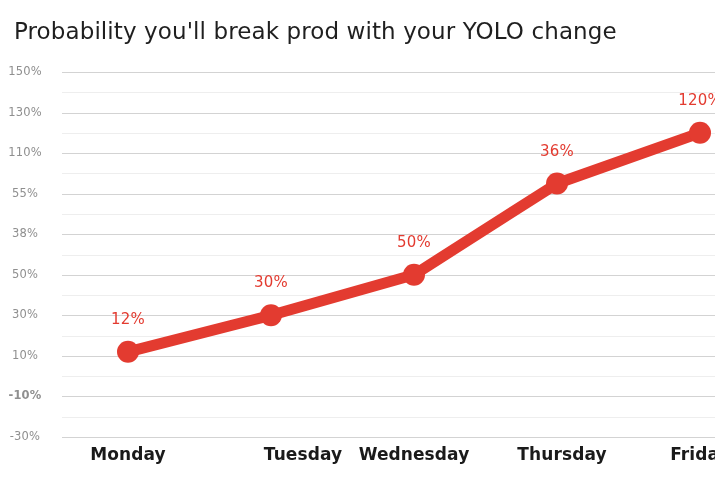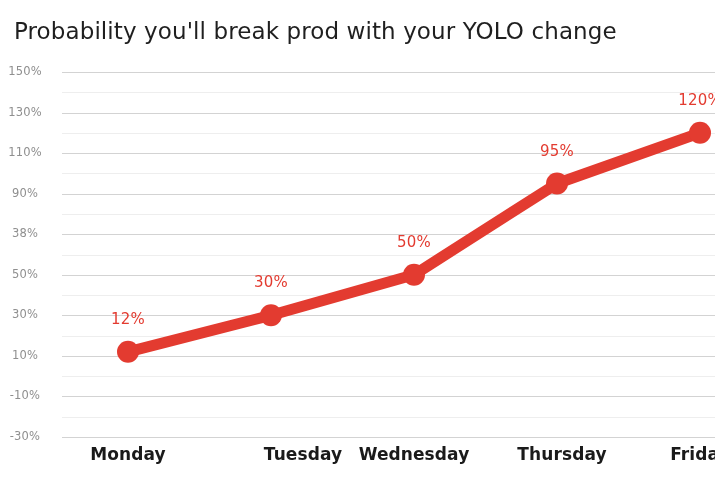--- a/index.html
+++ b/index.html
@@ -135,26 +135,26 @@
         <div class="gridline major" style="top: 283.889px;"></div>
         <div class="gridline major" style="top: 324.444px;"></div>
         <div class="gridline major" style="top: 365px;"></div>
       </div>
   </div>
 
   <div id="y-ticks">
       <div class="y-tick" style="top: 64px;">150%</div>
       <div class="y-tick" style="top: 104.556px;">130%</div>
       <div class="y-tick" style="top: 145.111px;">110%</div>
-      <div class="y-tick" style="top: 185.667px;">90%</div>
+      <div class="y-tick" style="top: 185.667px;">55%</div>
       <div class="y-tick" style="top: 226.222px;">38%</div>
       <div class="y-tick" style="top: 266.778px;">50%</div>
       <div class="y-tick" style="top: 307.333px;">30%</div>
       <div class="y-tick" style="top: 347.889px;">10%</div>
-      <div class="y-tick" style="top: 388.444px;">-10%</div>
+      <div class="y-tick" style="top: 388.444px; font-weight: bold;">-10%</div>
       <div class="y-tick" style="top: 429px;">-30%</div>
     </div>
   <div id="x-ticks">
       <div class="x-tick" style="left: 128px;">Monday</div>
       <div class="x-tick" style="left: 271px; margin-left: 32px;">Tuesday</div>
       <div class="x-tick" style="left: 414px;">Wednesday</div>
       <div class="x-tick" style="left: 562px; text-align: center;">Thursday</div>
       <div class="x-tick" style="left: 700px;">Friday</div>
     </div>
 
@@ -166,17 +166,17 @@
         <circle cx="414" cy="274.7777777777778" r="11" fill="#e33b30"></circle>
         <circle cx="557" cy="183.52777777777777" r="11" fill="#e33b30"></circle>
         <circle cx="700" cy="132.83333333333331" r="11" fill="#e33b30"></circle>
       </g>
   </svg>
 
   <div id="data-labels">
       <div class="data-label" style="left: 128px; top: 309.833px;">12%</div>
       <div class="data-label" style="left: 271px; top: 273.333px;">30%</div>
       <div class="data-label" style="left: 414px; top: 232.778px;">50%</div>
-      <div class="data-label" style="left: 557px; top: 141.528px;">95%</div>
+      <div class="data-label" style="left: 557px; top: 141.528px;">36%</div>
       <div class="data-label" style="left: 700px; top: 90.8333px;">120%</div>
     </div>
 
 </div>
 
 </body></html>

